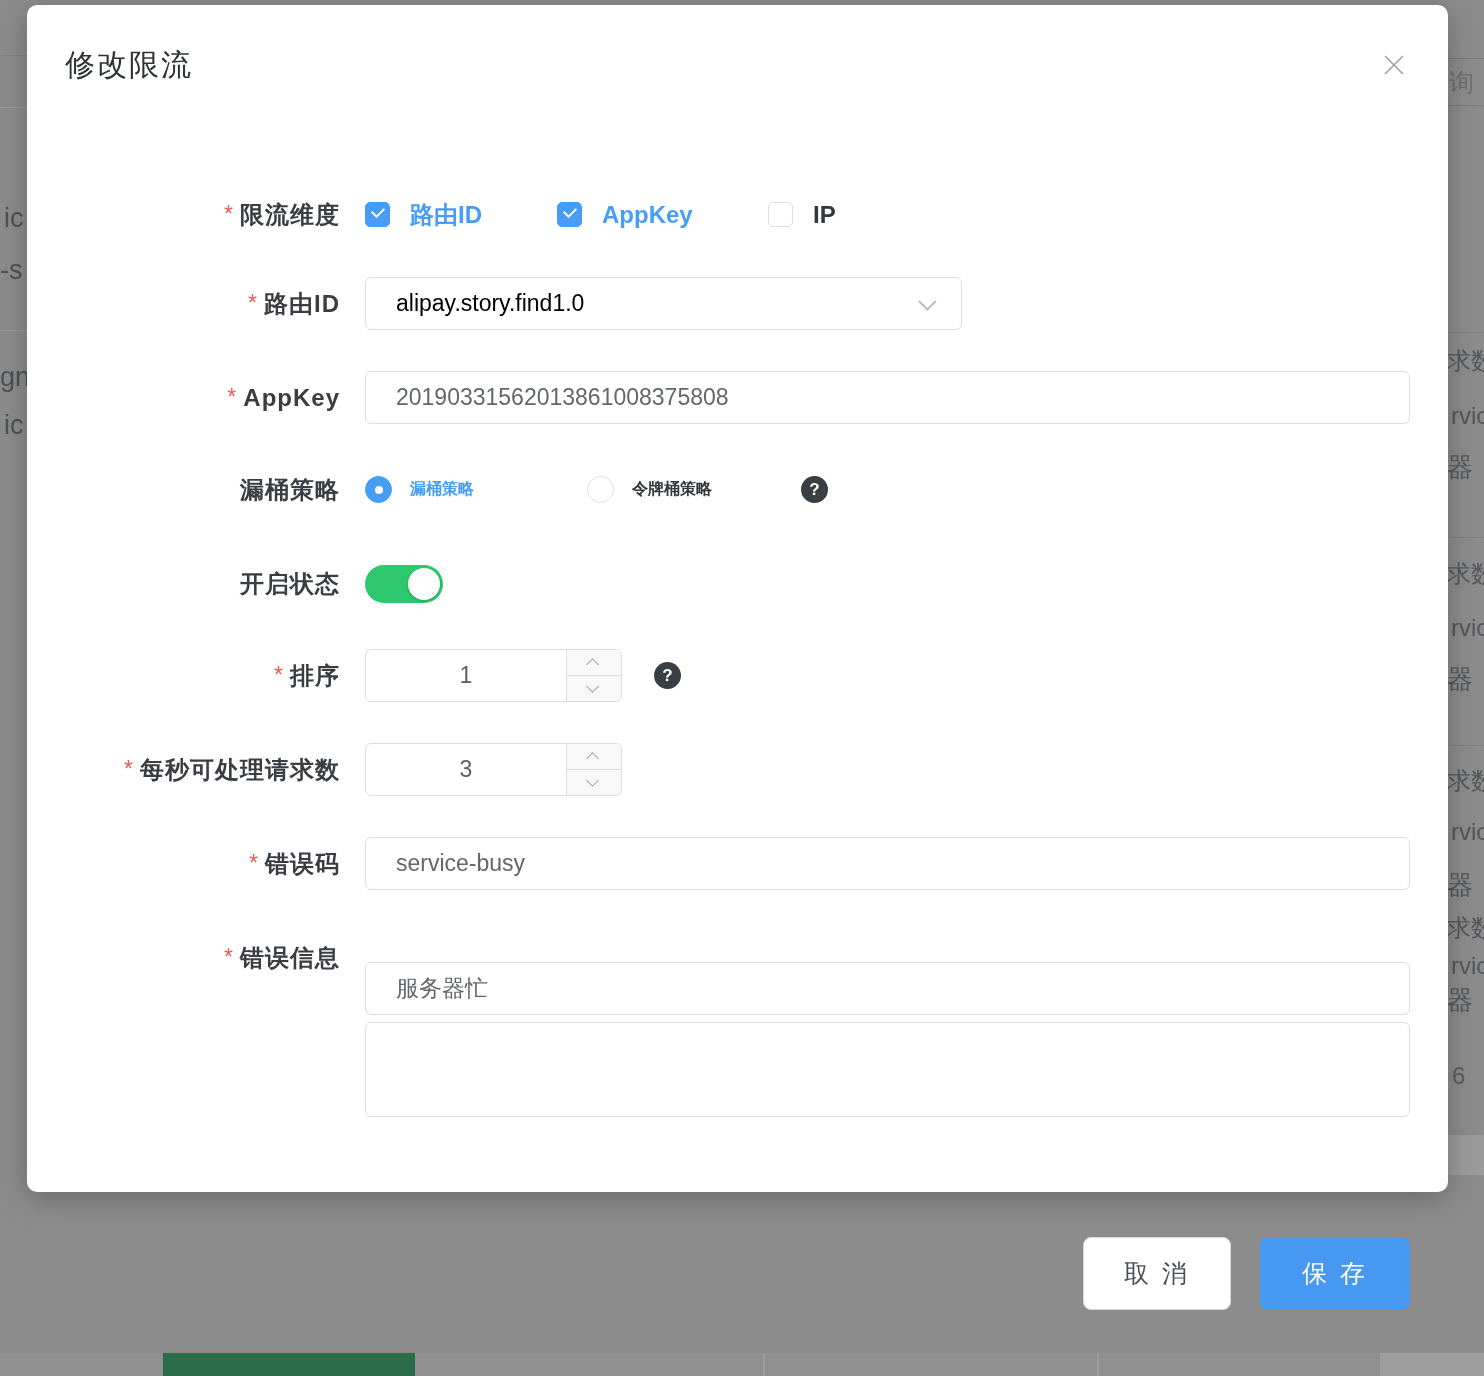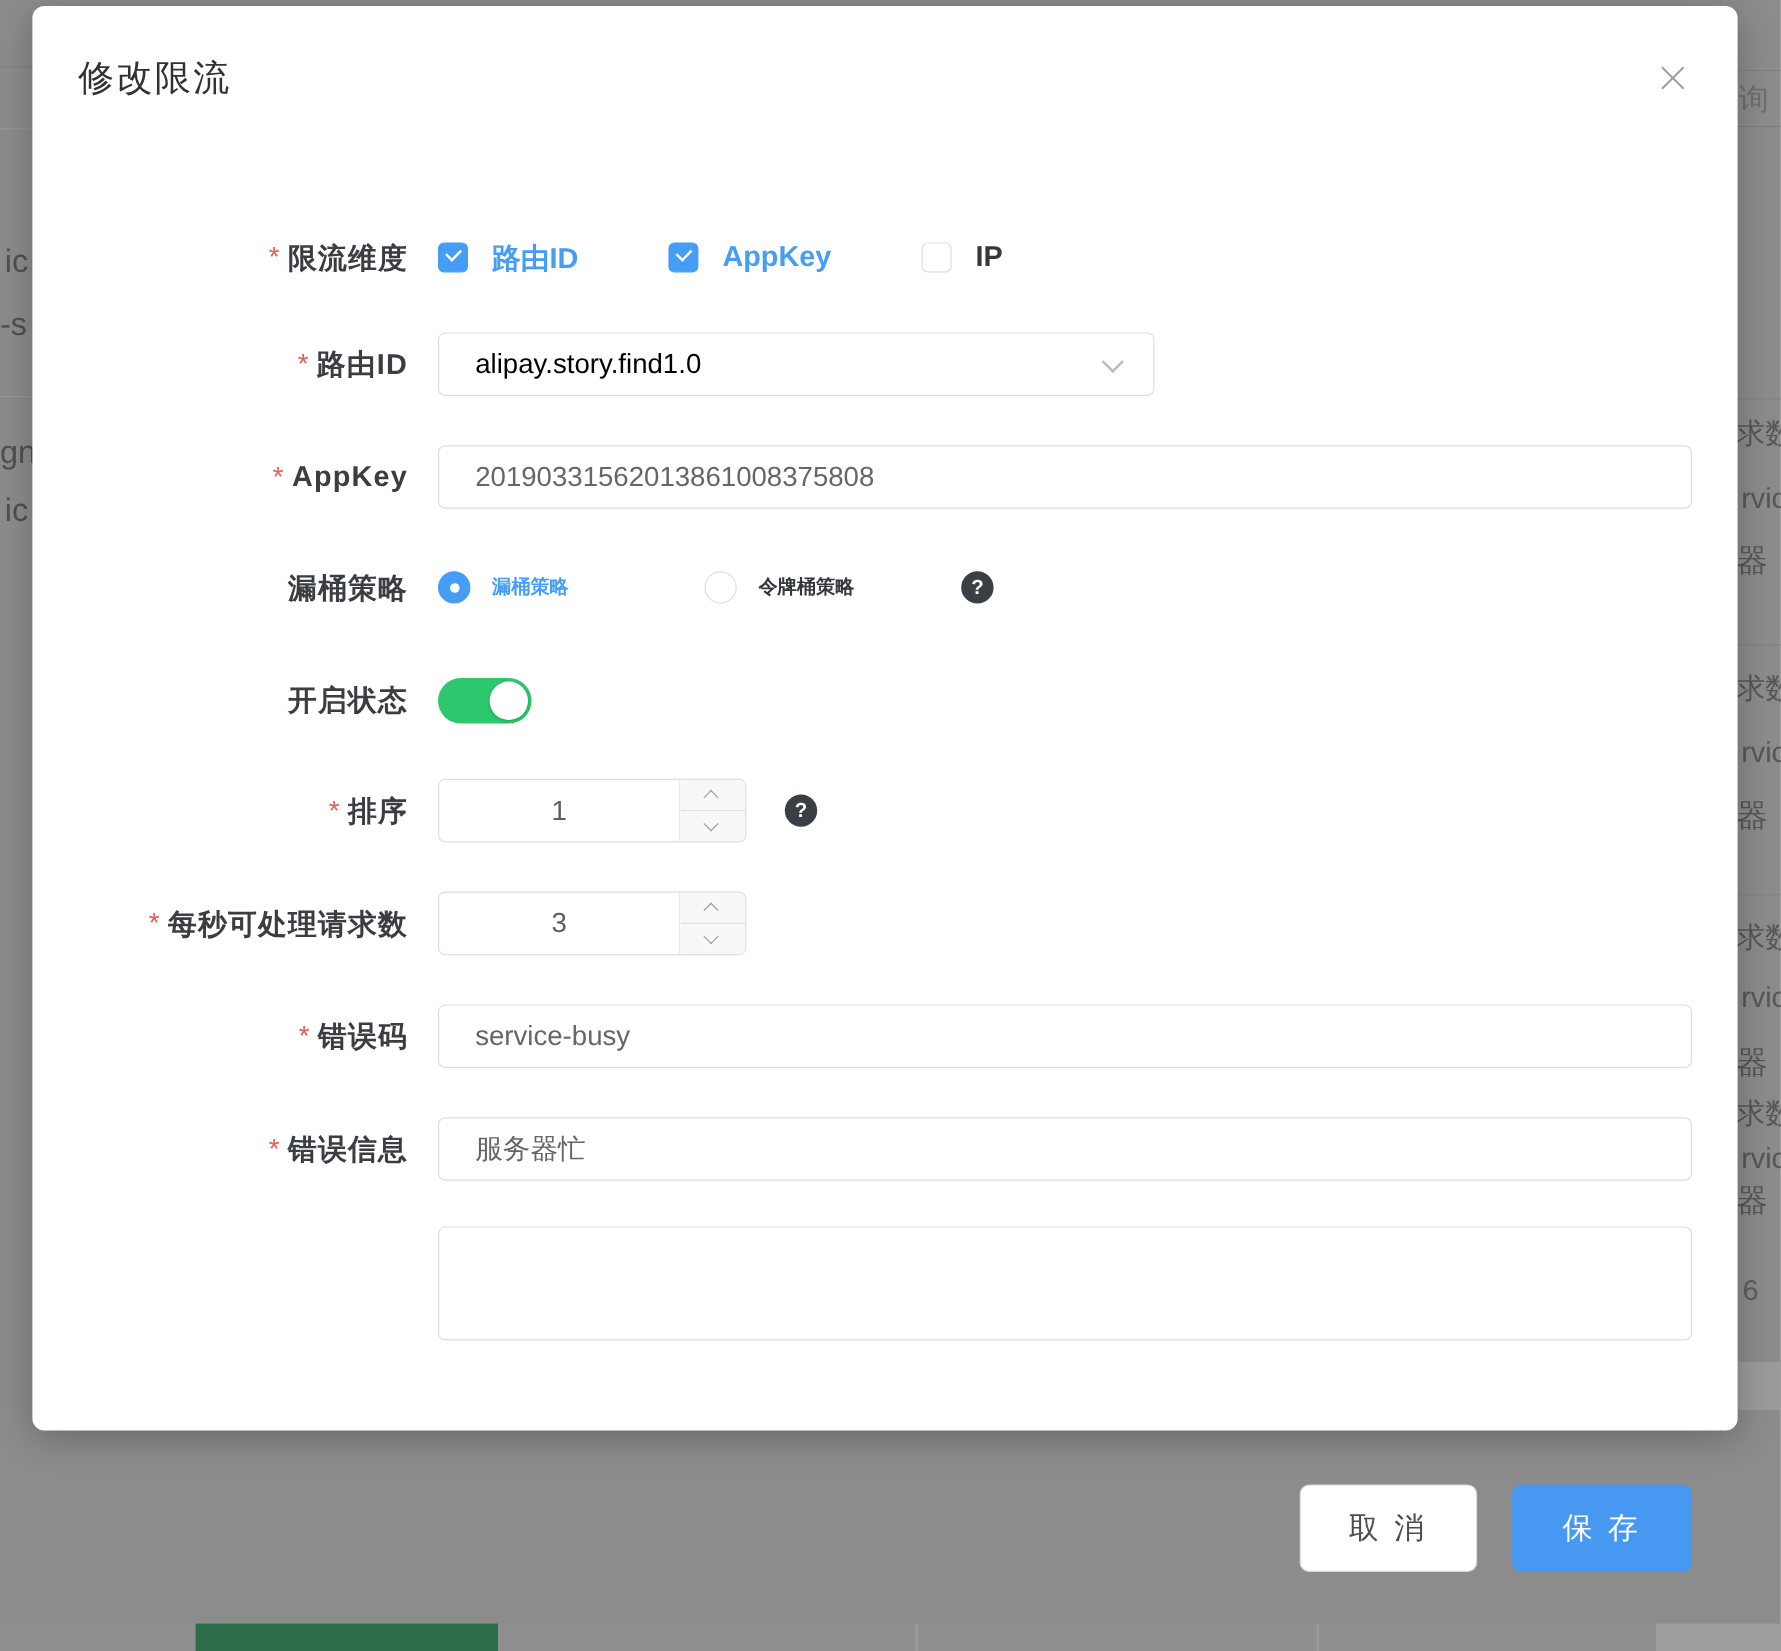--- a/index.html
+++ b/index.html
@@ -290,21 +290,21 @@
     <div class="ctrl" style="width:1045px;">
       <input class="tinput" type="text" value="service-busy" style="">
     </div>
   </div>
 
   <div class="row" style="top:926px;">
     <div class="lbl">
       <span class="req">*</span>
       <span>错误信息</span>
     </div>
-    <div class="ctrl" style="width:1045px;">
+    <div class="ctrl" style="width:1045px;margin-top:31px;">
       <input class="tinput" type="text" value="服务器忙" style="">
     </div>
   </div>
 
   <div class="row" style="top:1017px; height:95px;">
     <div class="ctrl" style="width:1045px;">
       <textarea class="tarea" style=""></textarea>
       
     </div>
   </div>

